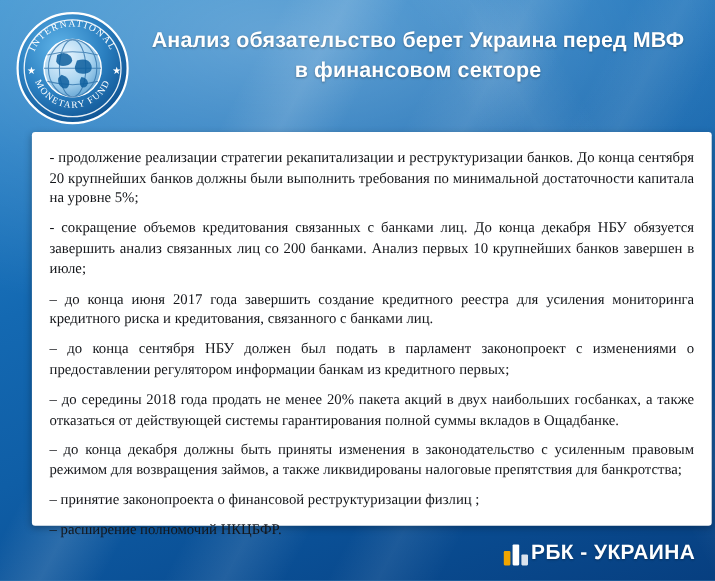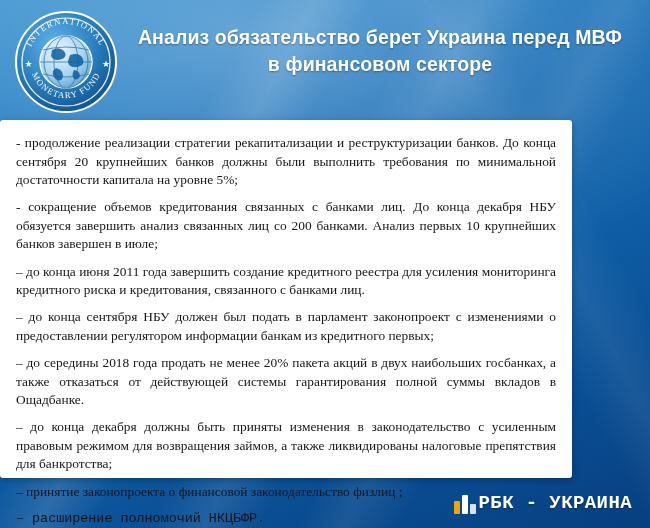--- a/index.html
+++ b/index.html
@@ -64,23 +64,23 @@
     font-size: 19.5px;
     font-weight: bold;
     line-height: 27px;
     letter-spacing: 0.1px;
     text-shadow: 0 1px 2px rgba(0,0,0,0.35);
   }
 
   
   .card {
     position: absolute;
-    left: 0;
+    left: 29px;
     top: 120px;
-    width: 572px;
+    width: 618px;
     height: 358px;
     background: #ffffff;
     border-radius: 3px;
     box-shadow: 0 2px 7px rgba(0,0,0,0.28);
     box-sizing: border-box;
     padding: 14px 16px 20px 16px;
     z-index: 4;
   }
 
   .card .bullets {
@@ -91,32 +91,31 @@
 
   .card .bullets li {
     font-family: "Liberation Serif", serif;
     font-size: 13.4px;
     line-height: 18.6px;
     color: #14161a;
     text-align: justify;
     margin-bottom: 8.5px;
     hyphens: manual;
   }
-  .card .bullets li:last-child { margin-bottom: 12px; font-family: Liberation Mono, monospace; }
+  .card .bullets li:last-child { margin-bottom: 12px; }
 
   
   .footer {
     position: absolute;
     right: 18px;
     bottom: 14px;
     display: flex;
     align-items: center;
     gap: 3px;
     z-index: 5;
-    font-family: Liberation Mono, monospace;
   }
   .rbc-mark {
     width: 22px;
     height: 22px;
     position: relative;
     flex: none;
   }
   .rbc-mark .bar {
     position: absolute;
     bottom: 0;
@@ -194,25 +193,25 @@
     <div class="title">
       <div>Анализ обязательство берет Украина перед МВФ</div>
       <div>в финансовом секторе</div>
     </div>
   </div>
 
   <div class="card">
     <ul class="bullets">
       <li>- продолжение реализации стратегии рекапитализации и реструктуризации банков. До конца сентября 20 крупнейших банков должны были выполнить требования по минимальной достаточности капитала на уровне 5%;</li>
       <li>- сокращение объемов кредитования связанных с банками лиц. До конца декабря НБУ обязуется завершить анализ связанных лиц со 200 банками. Анализ первых 10 крупнейших банков завершен в июле;</li>
-      <li>– до конца июня 2011 года завершить создание кредитного реестра для усиления мониторинга кредитного риска и кредитования, связанного с банками лиц.</li>
+      <li>– до конца июня 2017 года завершить создание кредитного реестра для усиления мониторинга кредитного риска и кредитования, связанного с банками лиц.</li>
       <li>– до конца сентября НБУ должен был подать в парламент законопроект с изменениями о предоставлении регулятором информации банкам из кредитного первых;</li>
       <li>– до середины 2018 года продать не менее 20% пакета акций в двух наибольших госбанках, а также отказаться от действующей системы гарантирования полной суммы вкладов в Ощадбанке.</li>
       <li>– до конца декабря должны быть приняты изменения в законодательство  с  усиленным правовым режимом для возвращения займов, а также ликвидированы налоговые препятствия для банкротства;</li>
-      <li>– принятие законопроекта о финансовой законодательство физлиц ;</li>
+      <li>– принятие законопроекта о финансовой реструктуризации физлиц ;</li>
       <li>– расширение полномочий НКЦБФР.</li>
     </ul>
   </div>
 
   <div class="footer">
     <div class="rbc-mark">
       <div class="bar b1"></div>
       <div class="bar b2"></div>
       <div class="bar b3"></div>
     </div>

